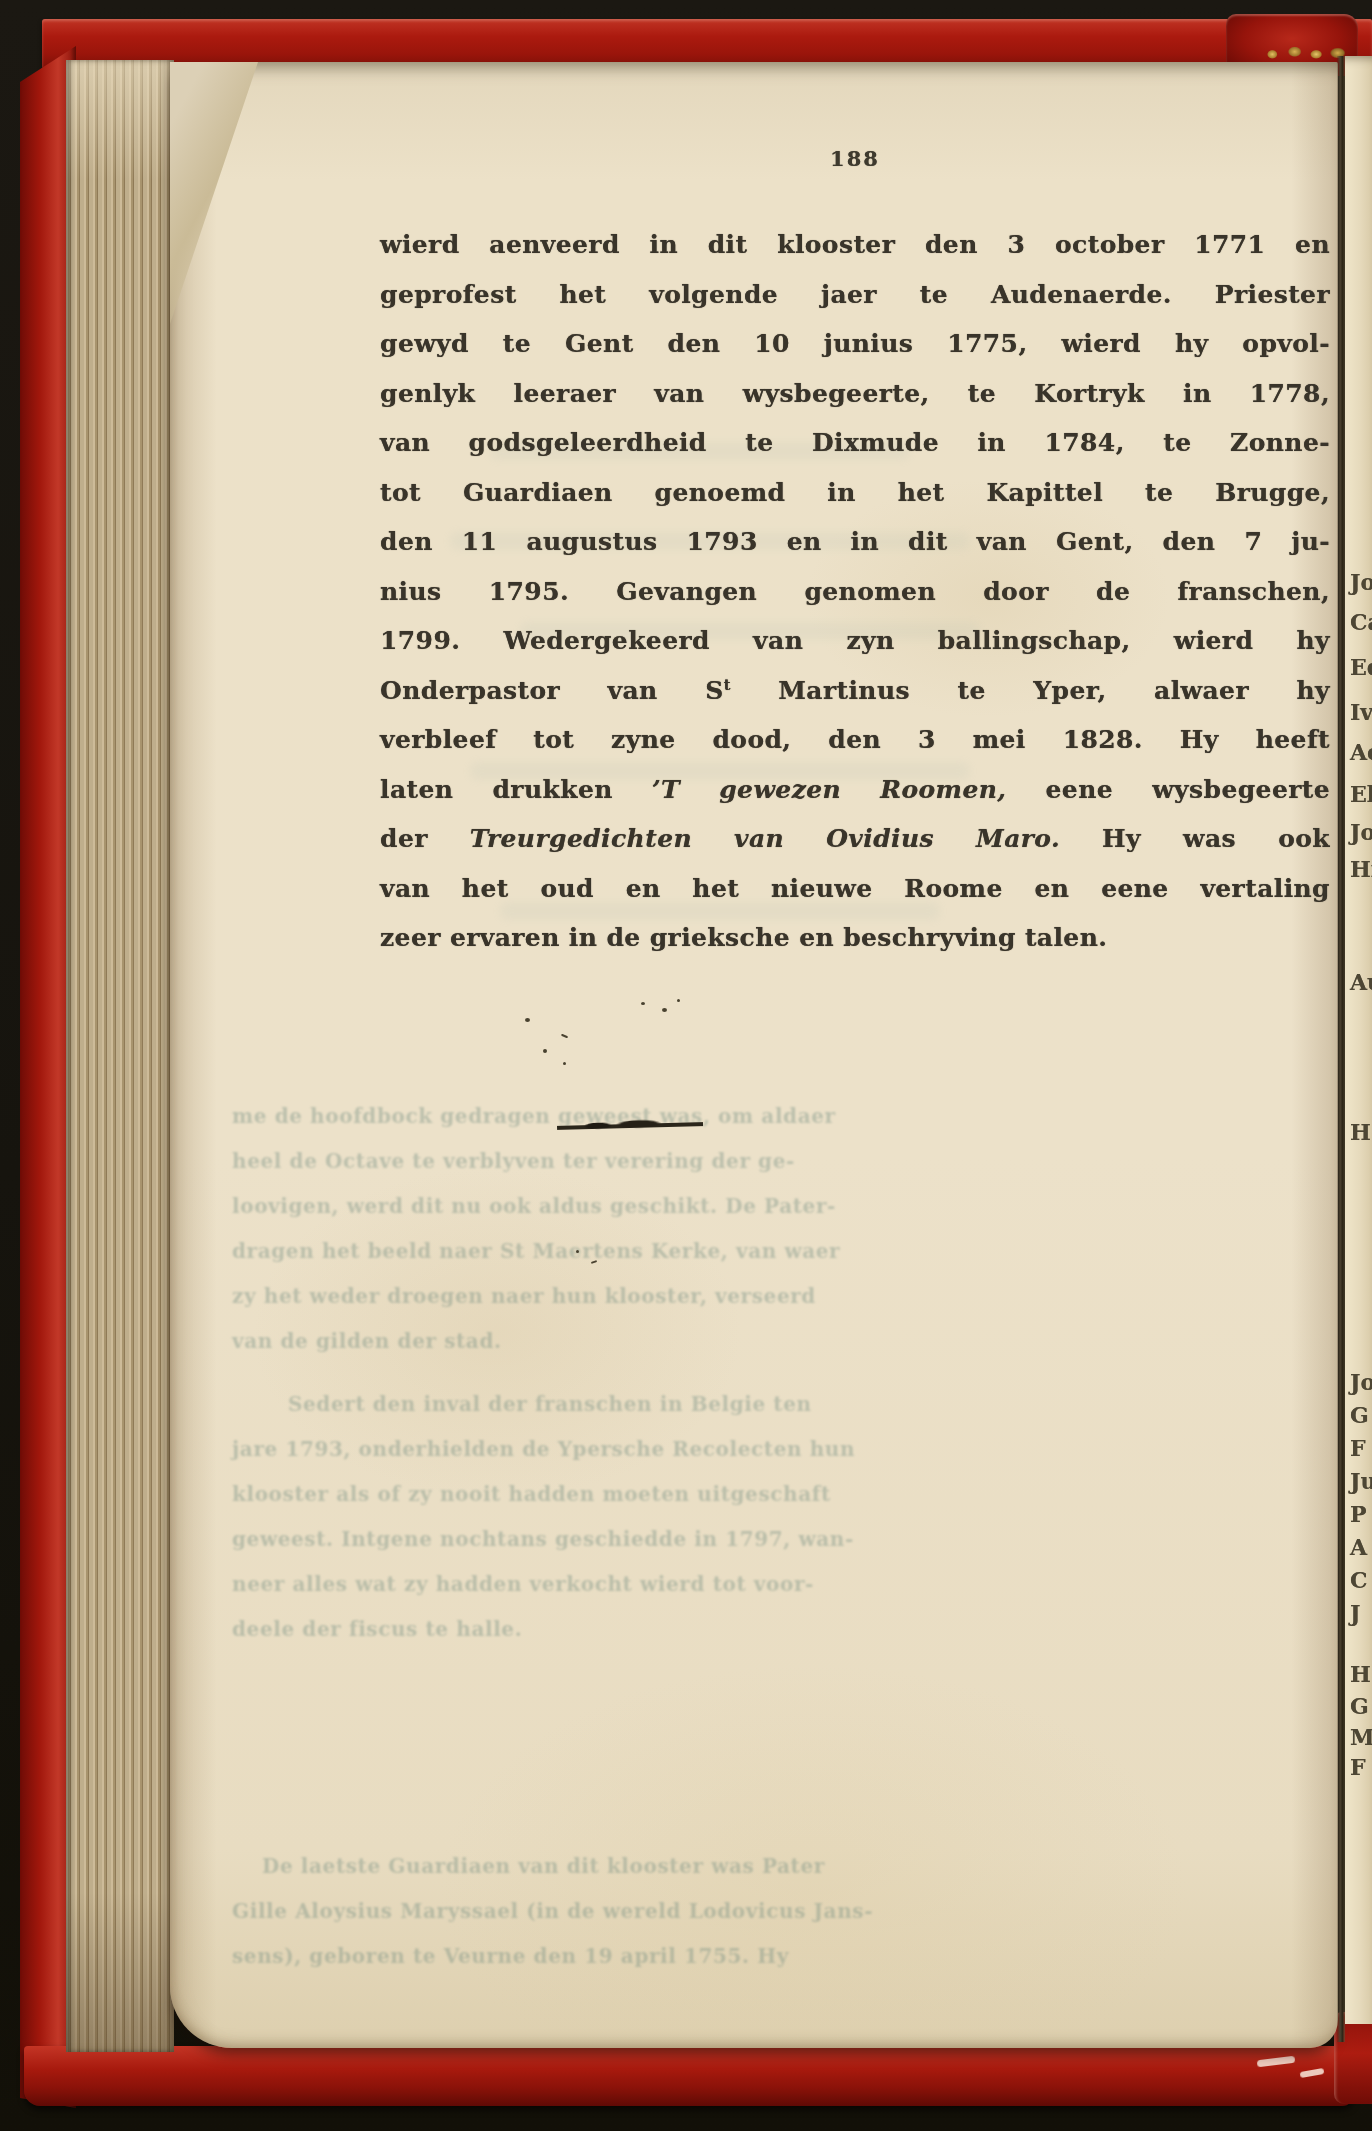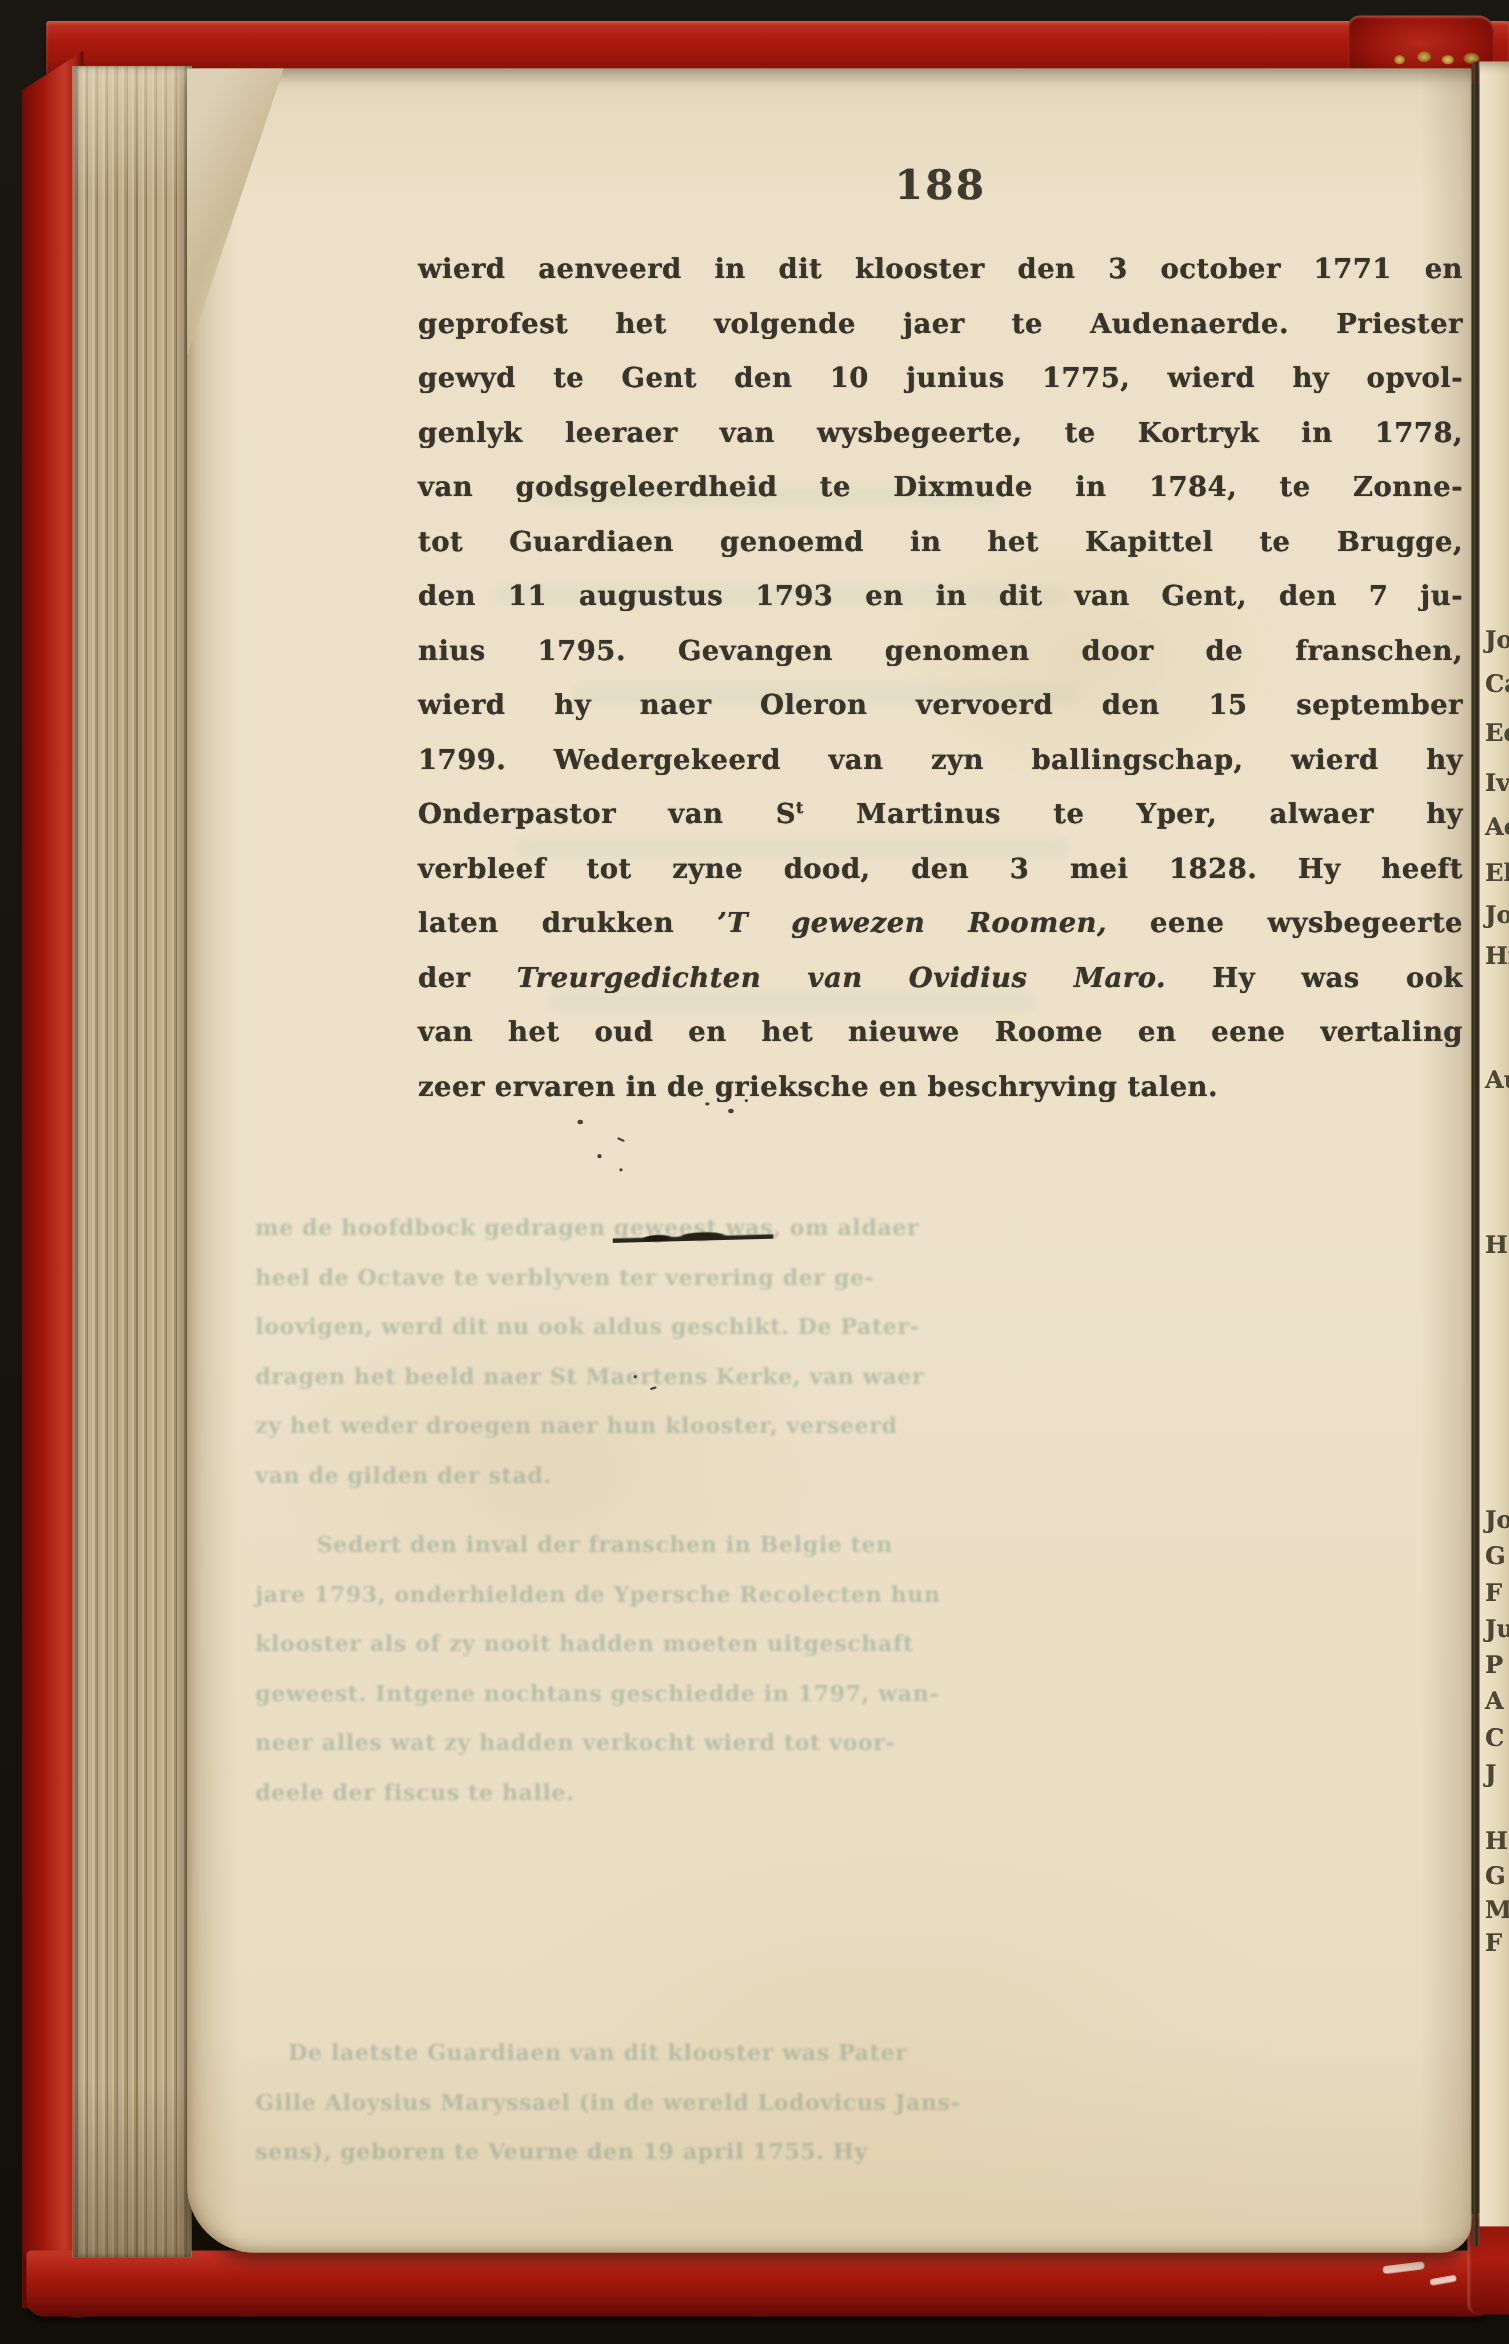--- a/index.html
+++ b/index.html
@@ -76,21 +76,21 @@
       inset 12px 0 20px -13px rgba(120,95,60,.55),
       0 10px 14px -5px rgba(25,12,6,.6);
   }
   .page-curl{
     left:0;top:0;width:88px;height:262px;
     clip-path:polygon(0 0,100% 0,0 100%);
     background:linear-gradient(118deg,#dcd0b6 15%,#cabb97 48%,rgba(200,184,148,0) 78%);
   }
   .page-number{
     left:210px;top:84px;width:950px;text-align:center;
-    font-size:37px;font-weight:700;color:#3e3a2e;letter-spacing:2px;
+    font-size:21px;font-weight:700;color:#3e3a2e;letter-spacing:2px;
     text-shadow:0 0 .7px rgba(62,58,46,.8);
   }
   .text-block{left:210px;top:158px;width:950px;}
   .body-line{
     height:49.5px;line-height:49.5px;font-size:25px;font-weight:700;
     color:#39342a;text-align:justify;text-align-last:justify;
     letter-spacing:.4px;text-shadow:0 0 .8px rgba(57,52,42,.85);
   }
   .body-line.last{text-align-last:left;}
   .body-line .em{font-style:italic;font-weight:600;}
@@ -174,21 +174,20 @@
 
     <div class="abs text-block" id="text-block">
         <div class="body-line"><span>wierd aenveerd in dit klooster den 3 october 1771 en</span></div>
         <div class="body-line"><span>geprofest het volgende jaer te Audenaerde. Priester</span></div>
         <div class="body-line"><span>gewyd te Gent den 10 junius 1775, wierd hy opvol-</span></div>
         <div class="body-line"><span>genlyk leeraer van wysbegeerte, te Kortryk in 1778,</span></div>
         <div class="body-line"><span>van godsgeleerdheid te Dixmude in 1784, te Zonne-</span></div>
         <div class="body-line"><span>tot Guardiaen genoemd in het Kapittel te Brugge,</span></div>
         <div class="body-line"><span>den 11 augustus 1793 en in dit van Gent, den 7 ju-</span></div>
         <div class="body-line"><span>nius 1795. Gevangen genomen door de franschen,</span></div>
-        <div class="body-line"><span>wierd hy naer Oleron vervoerd den 15 september</span></div>
         <div class="body-line"><span>1799. Wedergekeerd van zyn ballingschap, wierd hy</span></div>
         <div class="body-line"><span>Onderpastor van S</span><span class="sup">t</span><span> Martinus te Yper, alwaer hy</span></div>
         <div class="body-line"><span>verbleef tot zyne dood, den 3 mei 1828. Hy heeft</span></div>
         <div class="body-line"><span>laten drukken </span><span class="em">’T gewezen Roomen,</span><span> eene wysbegeerte</span></div>
         <div class="body-line"><span>der </span><span class="em">Treurgedichten van Ovidius Maro.</span><span> Hy was ook</span></div>
         <div class="body-line"><span>van het oud en het nieuwe Roome en eene vertaling</span></div>
         <div class="body-line last"><span>zeer ervaren in de grieksche en beschryving talen.</span></div>
       </div>
 
     <div class="speck" style="left:355px;top:956px;width:5px;height:4px;"></div>

